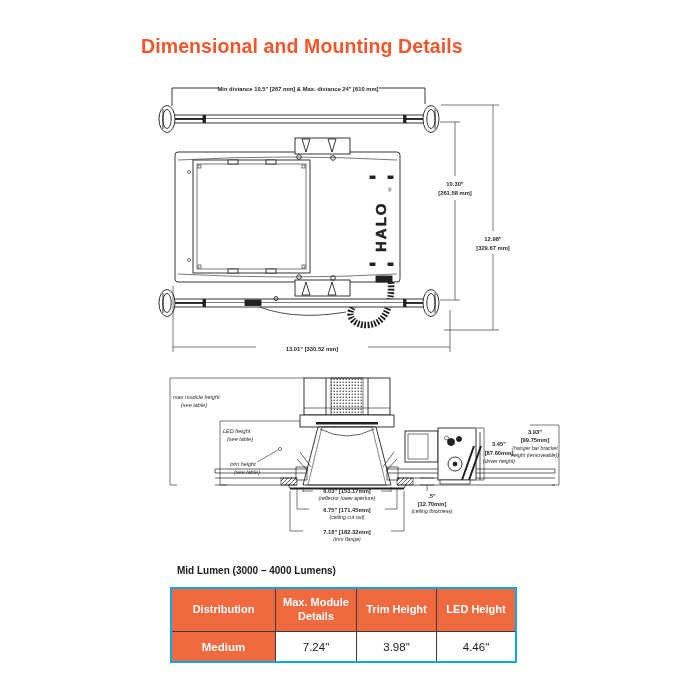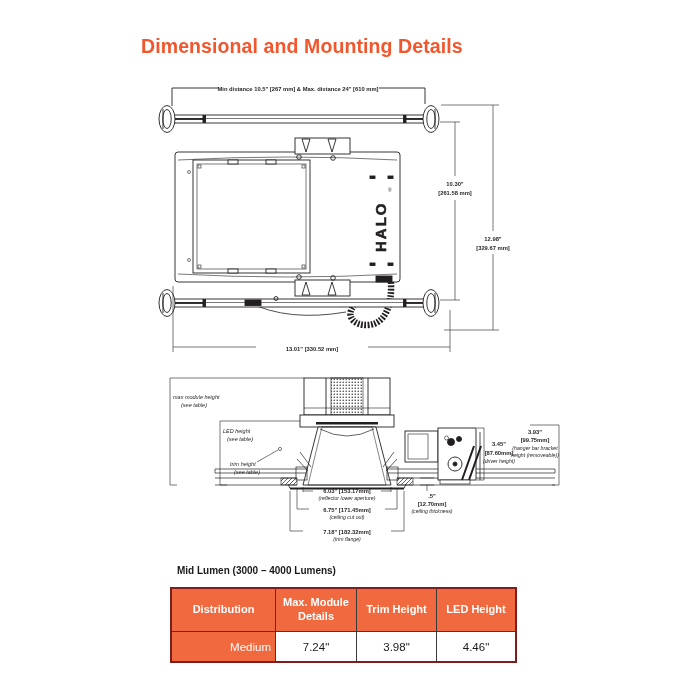--- a/index.html
+++ b/index.html
@@ -7,25 +7,25 @@
         font-family:"Liberation Sans",sans-serif;color:#231f20;overflow:hidden;}
   .title{position:absolute;left:141px;top:35px;font-size:19.5px;font-weight:bold;
          color:#f1562d;letter-spacing:.1px;}
   svg{position:absolute;}
   .drawing text{font-family:"Liberation Sans",sans-serif;fill:#231f20;}
   .dim{font-size:5.8px;font-weight:bold;}
   .desc{font-size:5.2px;font-style:italic;}
   .lbl{font-size:5.5px;font-style:italic;}
   .caption{position:absolute;left:177px;top:565px;font-size:10px;font-weight:bold;color:#1a1a1a;}
   .tblwrap{position:absolute;left:170px;top:587px;}
-  table{border-collapse:collapse;border:2px solid #7f1d1d;table-layout:fixed;}
+  table{border-collapse:collapse;border:2px solid #0ea5e9;table-layout:fixed;}
   th,td{border:1.5px solid #3b3b3b;text-align:center;vertical-align:middle;padding:2px 4px;}
   th{background:#f0693f;color:#ffffff;font-size:11px;font-weight:bold;height:38px;line-height:1.25;}
   td{font-size:11.5px;height:25px;color:#1a1a1a;background:#fff;}
-  td.rowhead{background:#f0693f;color:#ffffff;font-weight:normal;text-align:right;}
+  td.rowhead{background:#f0693f;color:#ffffff;font-weight:bold;}
   .c1{width:95px;} .c2{width:72px;} .c3{width:71px;} .c4{width:70px;}
 </style>
 </head>
 <body>
 
 <div class="page">
 
   <div class="title">Dimensional and Mounting Details</div>
 
   <svg class="drawing" style="left:148px;top:76px;" width="404" height="298" viewBox="0 0 404 298">

